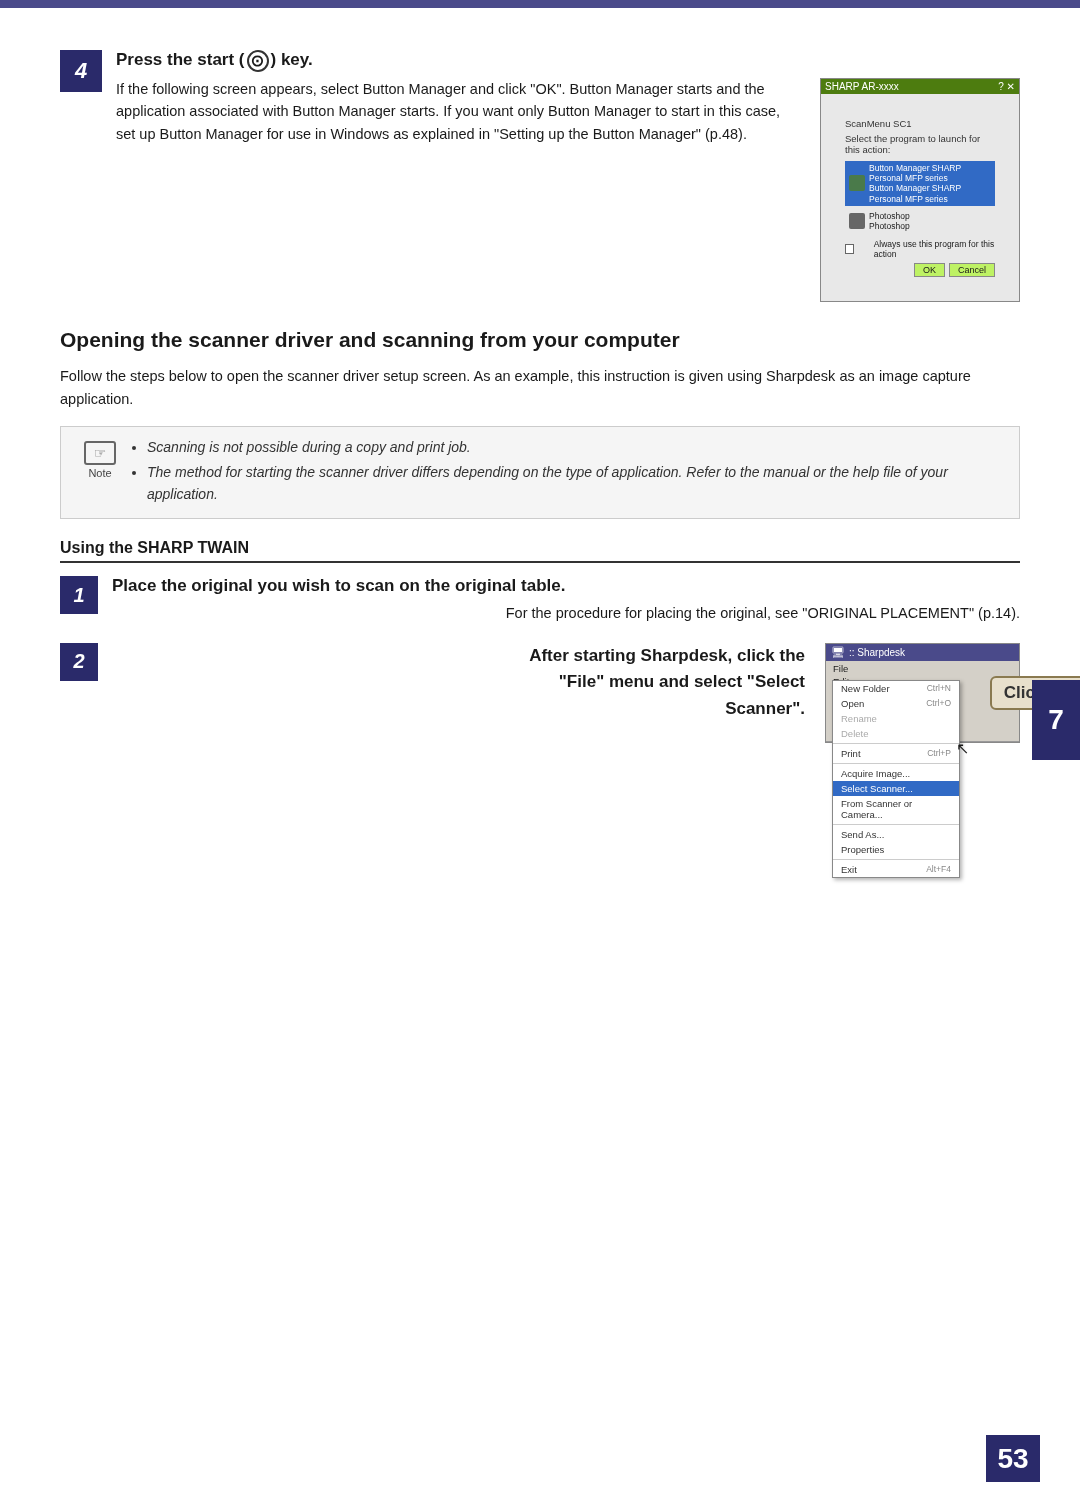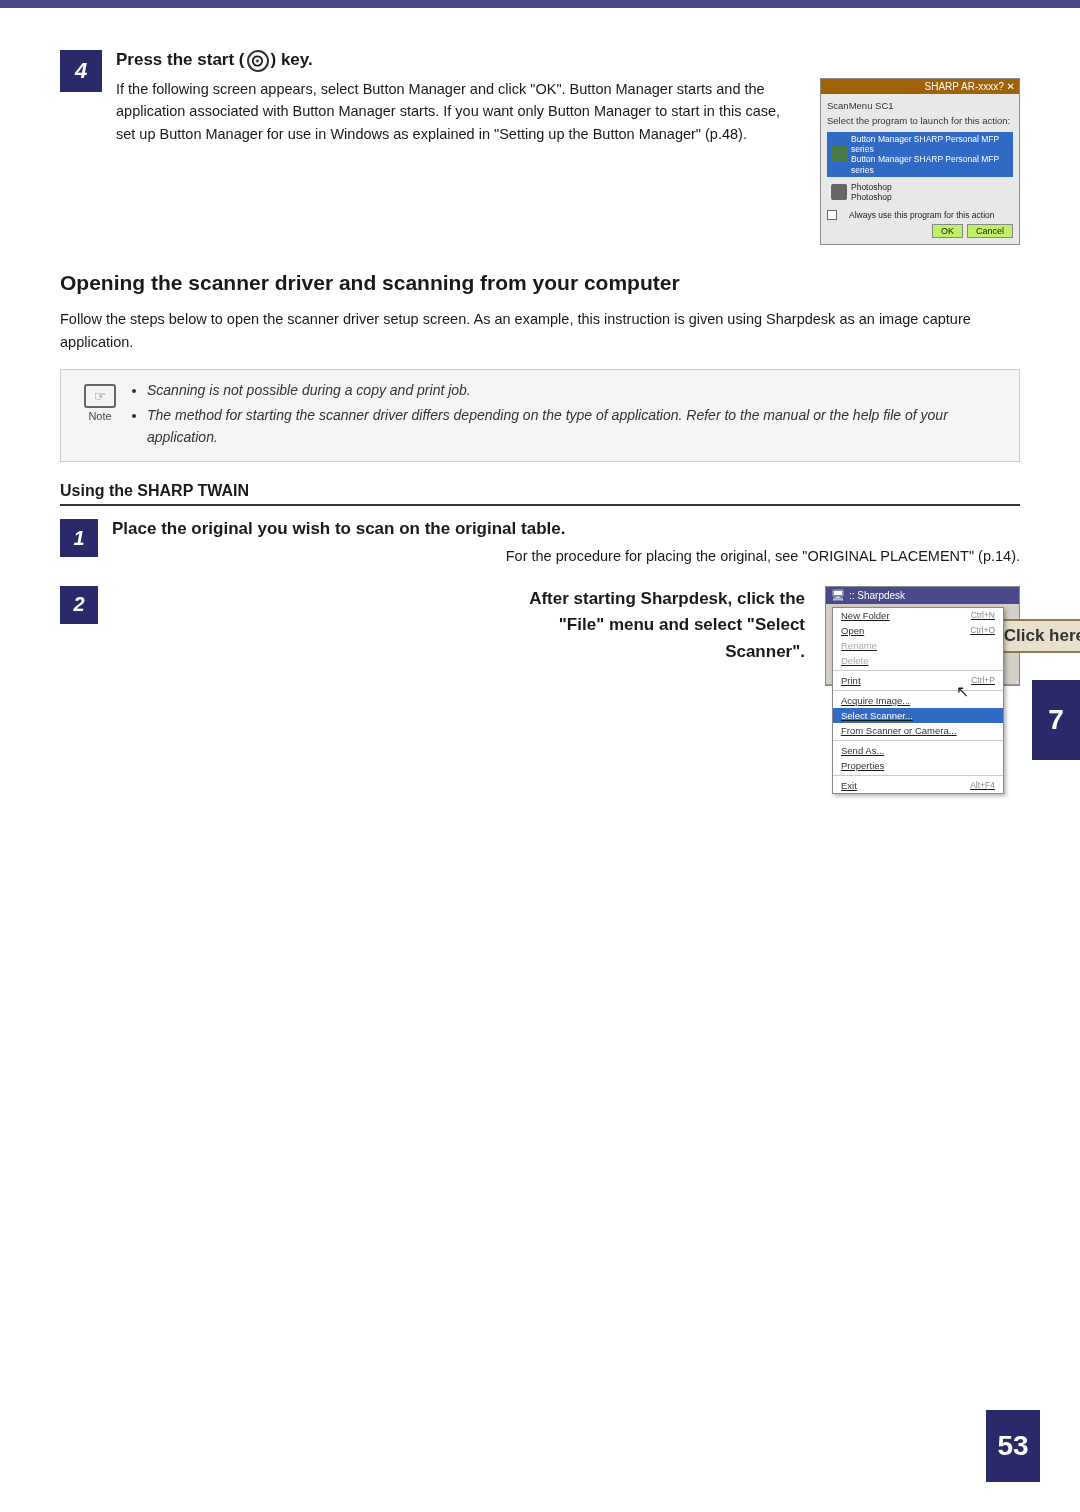--- a/index.html
+++ b/index.html
@@ -95,32 +95,32 @@
 
     .step4-screenshot {
       width: 200px;
       flex-shrink: 0;
       border: 1px solid #888;
       background: #f0f0f0;
       font-size: 10px;
     }
 
     .screenshot-titlebar {
-      background: #a16207;
+      background: #4d7c0f;
       color: white;
       padding: 2px 4px;
       display: flex;
-      justify-content: flex-end;
+      justify-content: space-between;
       align-items: center;
       font-size: 10px;
     }
 
     .screenshot-body {
       background: #e8e8e8;
-      padding: 6px;
+      padding: 24px;
     }
 
     .screenshot-label {
       font-size: 9.5px;
       margin-bottom: 4px;
       color: #333;
     }
 
     .screenshot-listitem {
       display: flex;
@@ -148,21 +148,21 @@
     }
 
     .listitem-text {
       font-size: 8.5px;
       line-height: 1.2;
     }
 
     .screenshot-checkbox-row {
       display: flex;
       align-items: center;
-      gap: 12px;
+      gap: 20px;
       margin: 6px 0 4px 0;
       font-size: 8.5px;
     }
 
     .screenshot-checkbox {
       width: 10px;
       height: 10px;
       border: 1px solid #666;
       background: white;
     }
@@ -320,28 +320,27 @@
     }
 
     .menubar-item {
       padding: 1px 5px;
       cursor: default;
     }
 
     .sharpdesk-menu {
       background: #ffffff;
       border: 1px solid #888;
-      width: 172px;
+      width: 128px;
       position: absolute;
       left: 6px;
-      top: 20px;
+      top: 36px;
       z-index: 10;
       font-size: 9.5px;
       box-shadow: 2px 2px 4px rgba(0,0,0,0.3);
-      text-decoration: underline;
     }
 
     .menu-item {
       padding: 2px 8px;
       display: flex;
       justify-content: space-between;
       align-items: center;
       color: #333;
     }
 
@@ -383,21 +382,21 @@
     
     .page-number {
       position: absolute;
       bottom: 30px;
       right: 40px;
       font-size: 28px;
       font-weight: bold;
       color: #fff;
       background: #2a2a6a;
       width: 54px;
-      height: 72px;
+      height: 47px;
       display: flex;
       align-items: center;
       justify-content: center;
     }
 
     
     .chapter-tab {
       position: absolute;
       right: 0;
       top: 45%;

